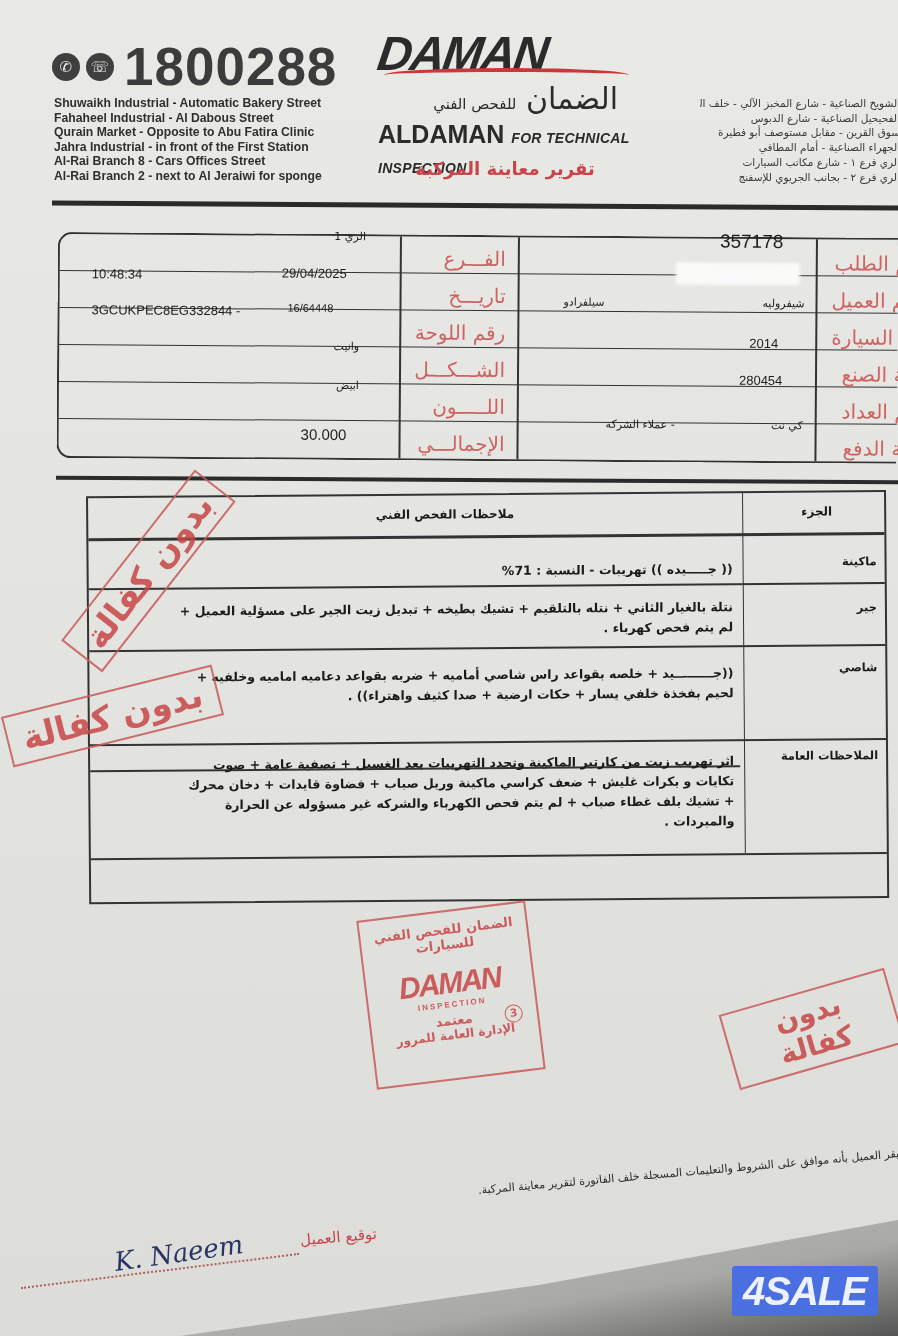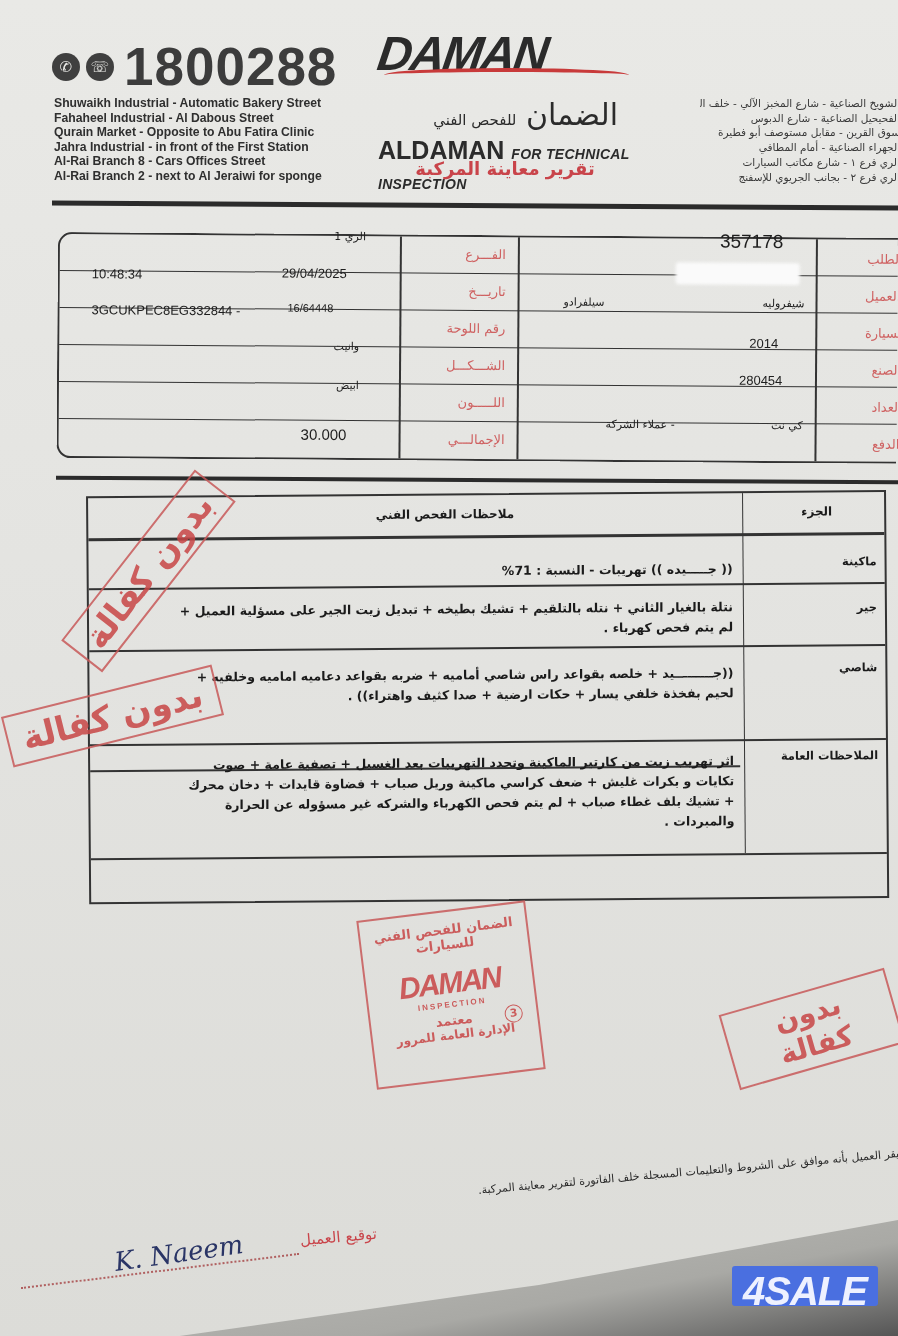--- a/index.html
+++ b/index.html
@@ -22,33 +22,33 @@
   .phone-row { left: 52px; top: 36px; display: flex; align-items: center; gap: 6px; }
   .circ-icon {
     width: 28px; height: 28px; border-radius: 50%; background: #3f3f3f;
     color: #e9e9e6; font-size: 15px; display: flex; align-items: center; justify-content: center;
   }
   .phone-num { font-family: "Liberation Sans", sans-serif; font-weight: bold; font-size: 53px; color: #3c3c3c; margin-left: 4px; letter-spacing: 1px; }
   .branches-en { left: 54px; top: 96px; font-family: "Liberation Sans", sans-serif; font-weight: bold; font-size: 12.2px; line-height: 14.5px; color: #2f2f2f; }
   .logo { left: 378px; top: 30px; width: 260px; text-align: left; }
   .logo-daman { font-family: "Liberation Sans", sans-serif; font-weight: 900; font-style: italic; font-size: 48px; color: #2b2b2b; letter-spacing: -2px; line-height: 48px; transform: skewX(-8deg); }
   .logo-swoosh { position: absolute; left: 6px; top: 38px; width: 245px; height: 14px; border-top: 4px solid #c83a3a; border-radius: 50%; }
-  .logo-ar { font-size: 30px; color: #2b2b2b; direction: rtl; text-align: right; margin-top: 20px; line-height: 34px; width: 240px; }
+  .logo-ar { font-size: 30px; color: #2b2b2b; direction: rtl; text-align: right; margin-top: 4px; line-height: 34px; width: 240px; }
   .logo-ar small { font-size: 15px; }
   .logo-en { font-family: "Liberation Sans", sans-serif; font-weight: bold; font-size: 25px; color: #2b2b2b; line-height: 26px; }
   .logo-en small { font-size: 14px; font-weight: bold; letter-spacing: 0.3px; font-style: italic; }
   .report-title { left: 410px; top: 158px; width: 190px; text-align: center; color: #c9444a; font-size: 18px; font-weight: bold; direction: rtl; }
   .branches-ar { left: 700px; top: 96px; width: 200px; direction: rtl; text-align: right; font-size: 10.5px; line-height: 14.7px; color: #3a3a3a; white-space: nowrap; overflow: hidden; }
   .divider { left: 52px; top: 203px; width: 846px; height: 5px; background: #2b2b2b; transform: rotate(0.35deg); }
 
   
   .info-table { left: 58px; top: 232px; width: 840px; height: 226px; border: 2px solid #333; border-right: none; border-radius: 14px 0 0 14px; transform: rotate(0.4deg); transform-origin: left top; }
   .info-row { position: absolute; left: 0; right: 0; border-bottom: 1.5px solid #333; }
   .info-col-line { position: absolute; top: 0; bottom: 0; width: 1.5px; background: #333; }
-  .lab { position: absolute; color: #cf6262; font-size: 13px; direction: rtl; text-align: left; white-space: nowrap; }
+  .lab { position: absolute; color: #cf6262; font-size: 20px; direction: rtl; text-align: left; white-space: nowrap; }
   .val { position: absolute; font-family: "Liberation Sans", sans-serif; font-weight: normal; font-size: 13px; color: #1e1e1e; white-space: nowrap; }
   .val.ar { font-family: "DejaVu Sans", sans-serif; font-size: 11px; direction: rtl; }
   .redact { position: absolute; background: #fafafa; border-radius: 3px; filter: blur(1.5px); }
   .divider2 { left: 56px; top: 478px; width: 842px; height: 4px; background: #2b2b2b; transform: rotate(0.3deg); }
 
   
   .notes { left: 86px; top: 490px; width: 800px; height: 408px; border: 2px solid #333; transform: rotate(-0.45deg); transform-origin: right top; }
   .notes .hline { position: absolute; left: 0; right: 0; height: 0; border-top: 2px solid #333; }
   .notes .vline { position: absolute; top: 0; width: 0; border-left: 1.5px solid #333; }
   .part { position: absolute; right: 8px; width: 120px; text-align: right; direction: rtl; font-weight: bold; font-size: 11.5px; color: #1b1b1b; }
@@ -63,21 +63,21 @@
   .stamp-big .t2 { font-family: "Liberation Sans", sans-serif; font-style: italic; font-weight: 900; font-size: 30px; letter-spacing: -2px; margin-top: 14px; }
   .stamp-big .t3 { font-family: "Liberation Sans", sans-serif; font-size: 8px; letter-spacing: 2px; }
   .stamp-big .t4 { font-size: 13px; margin-top: 4px; }
   .stamp-big .t5 { font-size: 12px; }
   .stamp-big .num { position: absolute; right: 14px; top: 100px; width: 18px; height: 18px; border: 1.5px solid #c84646; border-radius: 50%; font-size: 11px; line-height: 15px; }
 
   .terms { left: 420px; top: 1168px; width: 480px; direction: rtl; font-size: 11px; color: #2a2a2a; transform: rotate(-5deg); white-space: nowrap; }
   .sig-label { left: 300px; top: 1228px; font-size: 15px; color: #c9444a; transform: rotate(-5deg); direction: rtl; }
   .sig { left: 114px; top: 1238px; font-family: "DejaVu Serif", serif; font-style: italic; font-size: 26px; color: #2a3566; transform: rotate(-8deg); }
   .sig-dots { left: 20px; top: 1270px; width: 280px; border-top: 2px dotted #b06060; transform: rotate(-7deg); }
-  .watermark { left: 732px; top: 1266px; width: 146px; height: 40px; background: #4a6fe0; border-radius: 3px; color: #eef1ff; font-family: "Liberation Sans", sans-serif; font-weight: 900; font-style: italic; font-size: 40px; text-align: center; line-height: 50px; letter-spacing: -1px; }
+  .watermark { left: 732px; top: 1266px; width: 146px; height: 50px; background: #4a6fe0; border-radius: 3px; color: #eef1ff; font-family: "Liberation Sans", sans-serif; font-weight: 900; font-style: italic; font-size: 40px; text-align: center; line-height: 50px; letter-spacing: -1px; }
 </style>
 </head>
 <body>
 
 <div class="under-paper"></div>
 <div class="paper">
 
   <div class="abs phone-row">
     <span class="circ-icon">✆</span>
     <span class="circ-icon">☏</span>

